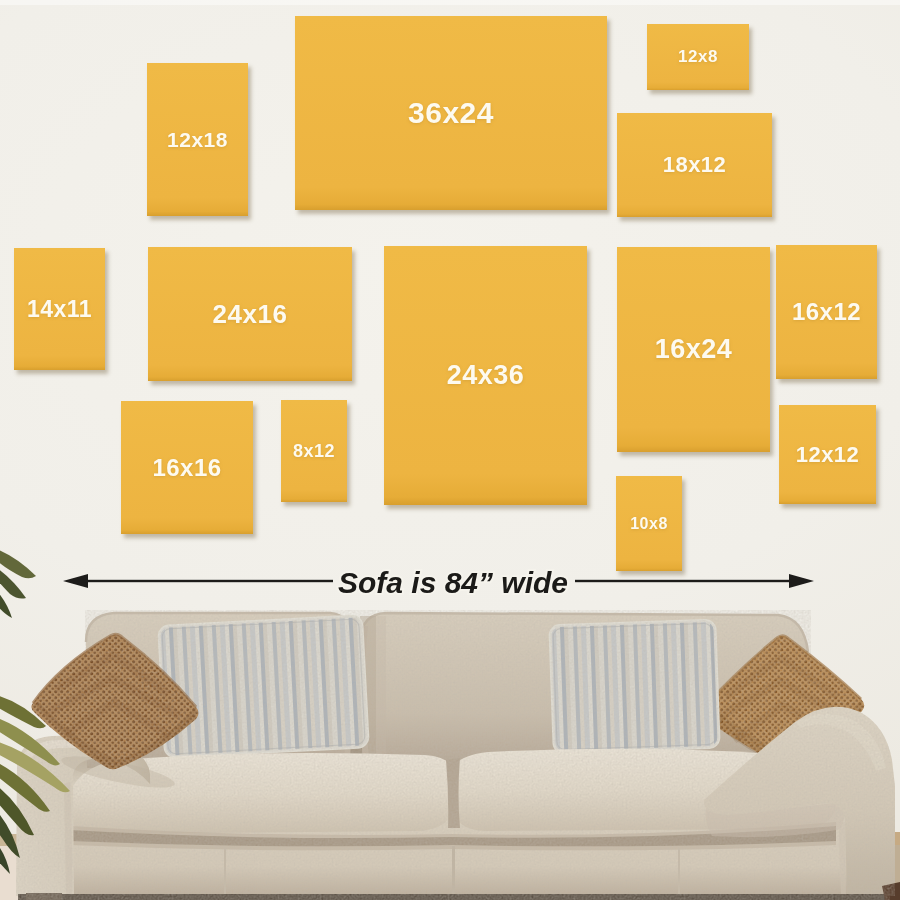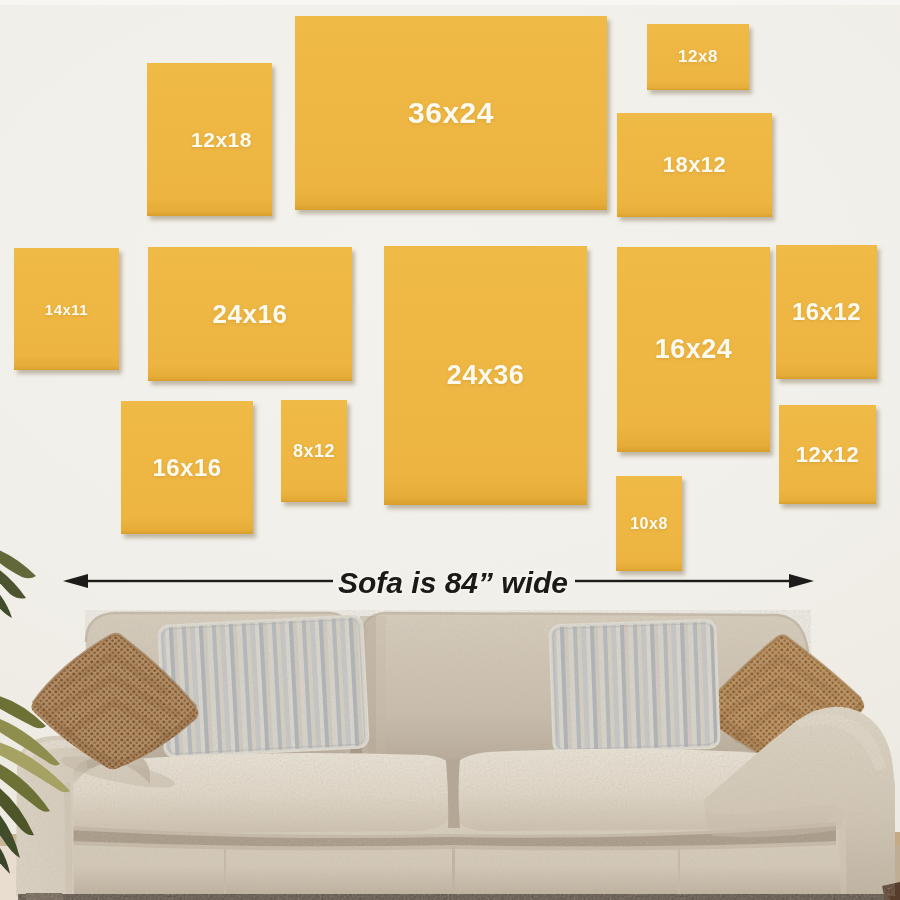--- a/index.html
+++ b/index.html
@@ -10,29 +10,29 @@
       display:flex;align-items:center;justify-content:center;
       color:#fdfaf0;font-weight:bold;letter-spacing:0.5px;text-shadow:0 1px 3px rgba(200,150,50,0.55);}
 </style>
 </head>
 <body>
 
 <div style="position:absolute;left:0;top:0;width:900px;height:900px;background:radial-gradient(ellipse 900px 600px at 45% 30%, #f4f2ec 0%, #f1efe9 60%, #edeae2 100%);"></div>
 
 <div style="position:absolute;left:0;top:0;width:900px;height:5px;background:rgba(255,255,255,0.45);"></div>
 
-<div class="cv" style="left:147px;top:63px;width:101px;height:153px;font-size:21px;padding-left:24px;">12x18</div>
+<div class="cv" style="left:147px;top:63px;width:101px;height:153px;font-size:21px;">12x18</div>
 
 <div class="cv" style="left:279px;top:16px;width:312px;height:194px;font-size:30px;margin-left:16px;">36x24</div>
 
 <div class="cv" style="left:615px;top:24px;width:102px;height:66px;font-size:17px;margin-left:32px;">12x8</div>
 
 <div class="cv" style="left:617px;top:113px;width:155px;height:104px;font-size:22px;">18x12</div>
 
-<div class="cv" style="left:14px;top:248px;width:105px;height:122px;font-size:15px;">14x11</div>
+<div class="cv" style="left:14px;top:248px;width:91px;height:122px;font-size:23px;">14x11</div>
 
 <div class="cv" style="left:148px;top:247px;width:204px;height:134px;font-size:26px;">24x16</div>
 
 <div class="cv" style="left:384px;top:246px;width:203px;height:259px;font-size:27px;">24x36</div>
 
 <div class="cv" style="left:617px;top:247px;width:153px;height:205px;font-size:27px;">16x24</div>
 
 <div class="cv" style="left:776px;top:245px;width:101px;height:134px;font-size:24px;">16x12</div>
 
 <div class="cv" style="left:121px;top:401px;width:132px;height:133px;font-size:24px;">16x16</div>

